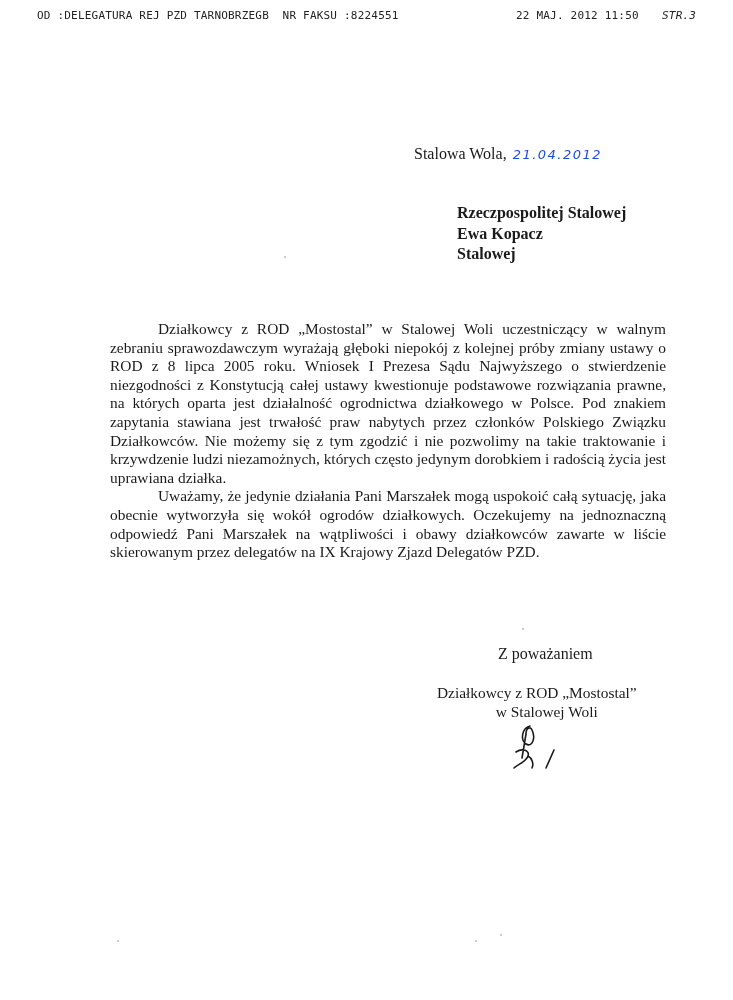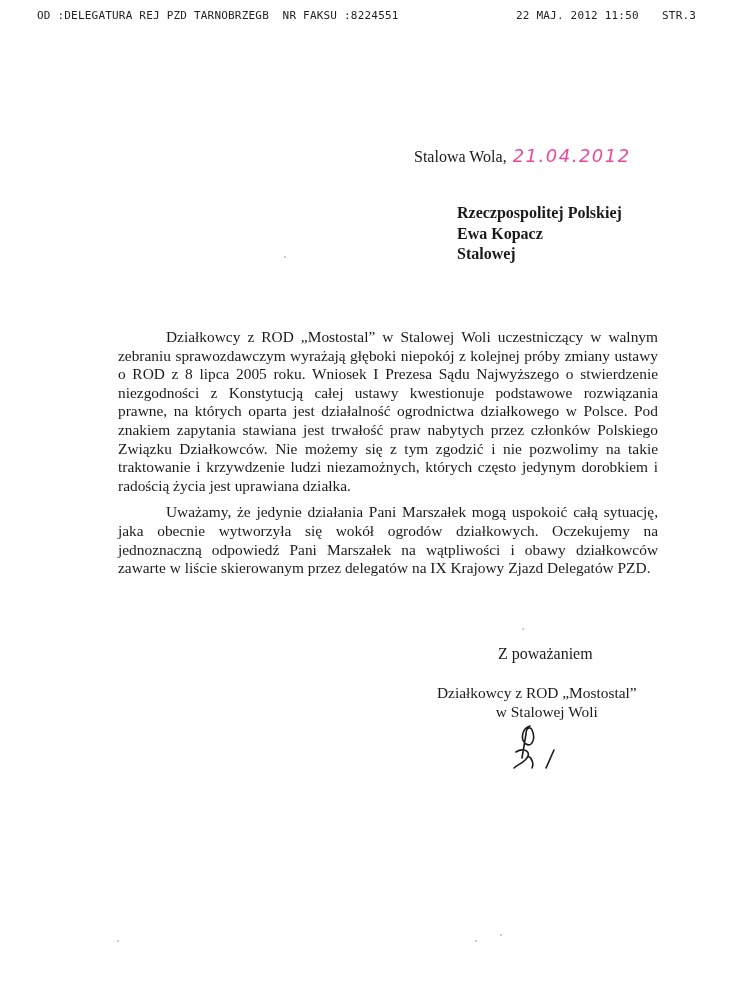--- a/index.html
+++ b/index.html
@@ -20,39 +20,39 @@
       left: 37px;
       width: 672px;
       font-family: "DejaVu Sans Mono", "Liberation Mono", monospace;
       font-size: 11px;
       letter-spacing: 0.2px;
       color: #222;
       white-space: pre;
     }
     .fax-header .sender { position: absolute; left: 0; top: 0; }
     .fax-header .datetime { position: absolute; left: 479px; top: 0; }
-    .fax-header .page { position: absolute; left: 625px; top: 0; }
+    .fax-header .page { position: absolute; left: 625px; top: 0; font-style: italic; }
 
     .serif {
       font-family: "Liberation Serif", "DejaVu Serif", serif;
     }
     .place-date {
       position: absolute;
       top: 145px;
       left: 414px;
       font-size: 16px;
       white-space: nowrap;
     }
     .place-date .handwritten-date {
       font-family: "DejaVu Sans", sans-serif;
       font-style: italic;
-      font-size: 18px;
+      font-size: 13px;
       letter-spacing: 1.5px;
       margin-left: 6px;
-      color: #ec4899;
+      color: #1d4ed8;
     }
     .recipient {
       position: absolute;
       top: 203px;
       left: 457px;
       font-size: 16px;
       font-weight: bold;
       line-height: 20.5px;
     }
     .recipient div { white-space: nowrap; }
@@ -60,21 +60,21 @@
     .letter-body {
       position: absolute;
       top: 320px;
       left: 110px;
       width: 556px;
       font-size: 15.4px;
       line-height: 18.6px;
       text-align: justify;
     }
     .letter-body p {
-      margin: 8px;
+      margin: 0;
       text-indent: 48px;
     }
 
     .closing {
       position: absolute;
       top: 645px;
       left: 498px;
       font-size: 16px;
       white-space: nowrap;
     }
@@ -110,21 +110,21 @@
   <span class="sender">OD :DELEGATURA REJ PZD TARNOBRZEGB  NR FAKSU :8224551</span>
   <span class="datetime">22 MAJ. 2012 11:50</span>
   <span class="page">STR.3</span>
 </div>
 
 <div class="place-date serif">
   <span>Stalowa Wola,</span><span class="handwritten-date">21.04.2012</span>
 </div>
 
 <div class="recipient serif">
-  <div>Rzeczpospolitej Polskiej</div>
+  <div>Rzeczpospolitej Stalowej</div>
   <div>Ewa Kopacz</div>
   <div>Stalowej</div>
 </div>
 
 <div class="letter-body serif">
   <p>Działkowcy z ROD „Mostostal” w Stalowej Woli uczestniczący w walnym zebraniu sprawozdawczym wyrażają głęboki niepokój z kolejnej próby zmiany ustawy o ROD z 8 lipca 2005 roku. Wniosek I Prezesa Sądu Najwyższego o stwierdzenie niezgodności z Konstytucją całej ustawy kwestionuje podstawowe rozwiązania prawne, na których oparta jest działalność ogrodnictwa działkowego w Polsce. Pod znakiem zapytania stawiana jest trwałość praw nabytych przez członków Polskiego Związku Działkowców. Nie możemy się z tym zgodzić i nie pozwolimy na takie traktowanie i krzywdzenie ludzi niezamożnych, których często jedynym dorobkiem i radością życia jest uprawiana działka.</p>
   <p>Uważamy, że jedynie działania Pani Marszałek mogą uspokoić całą sytuację, jaka obecnie wytworzyła się wokół ogrodów działkowych. Oczekujemy na jednoznaczną odpowiedź Pani Marszałek na wątpliwości i obawy działkowców zawarte w liście skierowanym przez delegatów na IX Krajowy Zjazd Delegatów PZD.</p>
 </div>
 
 <div class="closing serif">Z poważaniem</div>

